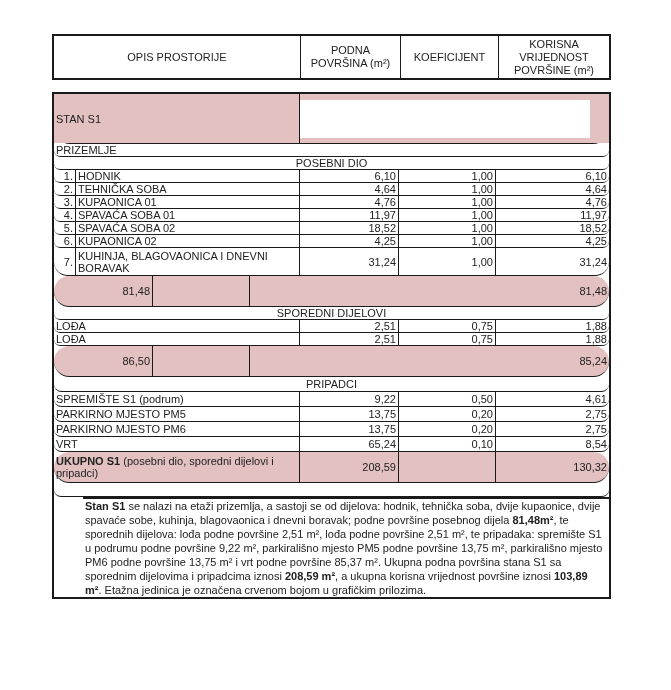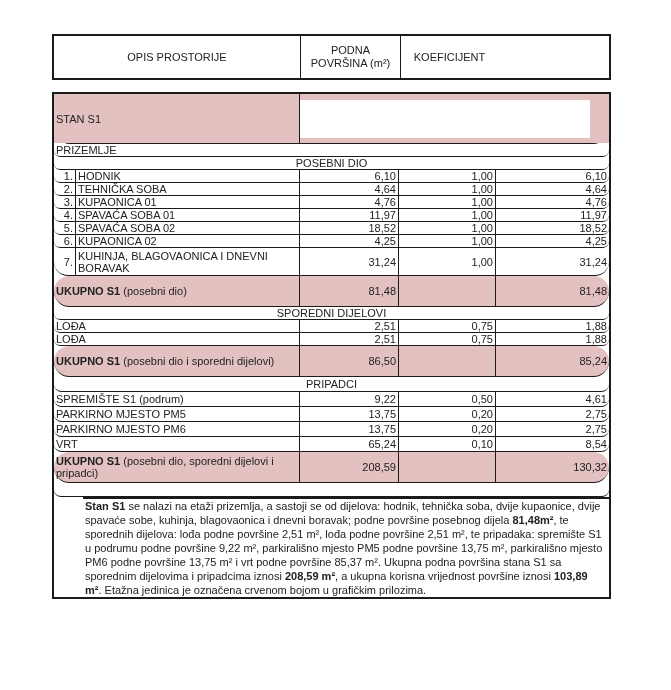--- a/index.html
+++ b/index.html
@@ -36,20 +36,23 @@
 
 <div class="hdr">
   <div class="c1">
       <span>OPIS PROSTORIJE</span>
     </div>
   <div class="c2">
       <span><span>PODNA</span><br><span>POVRŠINA (m²)</span></span>
     </div>
   <div class="c3">
       <span>KOEFICIJENT</span>
+    </div>
+  <div class="c4">
+      <span><span>KORISNA</span><br><span>VRIJEDNOST</span><br><span>POVRŠINE (m²)</span></span>
     </div>
 </div>
 
 <div class="tbl">
   <div class="row stan">
     <div class="w1">STAN S1</div>
     <div class="rest">
         <div class="whitebox"></div>
       </div>
   </div>
@@ -105,23 +108,20 @@
   </div>
   <div class="row" style="height:27px">
     <div class="idx">7.</div>
     <div class="name">KUHINJA, BLAGOVAONICA I DNEVNI BORAVAK</div>
     <div class="w2 num">31,24</div>
     <div class="w3 num">1,00</div>
     <div class="w4 num">31,24</div>
   </div>
 
   <div class="row tall pink">
-    <div class="w1">
-        <span><b>UKUPNO S1</b><span> (posebni dio)</span></span>
-      </div>
     <div class="w2 num bold">81,48</div>
     <div class="w3"></div>
     <div class="w4 num bold">81,48</div>
   </div>
 
   <div class="row r12">
       <div class="full">SPOREDNI DIJELOVI</div>
     </div>
   <div class="row r12">
     <div class="w1">LOĐA</div>
@@ -129,23 +129,20 @@
     <div class="w3 num">0,75</div>
     <div class="w4 num">1,88</div>
   </div>
   <div class="row r12">
     <div class="w1">LOĐA</div>
     <div class="w2 num">2,51</div>
     <div class="w3 num">0,75</div>
     <div class="w4 num">1,88</div>
   </div>
   <div class="row tall pink">
-    <div class="w1">
-        <span><b>UKUPNO S1</b><span> (posebni dio i sporedni dijelovi)</span></span>
-      </div>
     <div class="w2 num bold">86,50</div>
     <div class="w3"></div>
     <div class="w4 num bold">85,24</div>
   </div>
 
   <div class="row r14">
       <div class="full">PRIPADCI</div>
     </div>
   <div class="row r14">
     <div class="w1">SPREMIŠTE S1 (podrum)</div>

